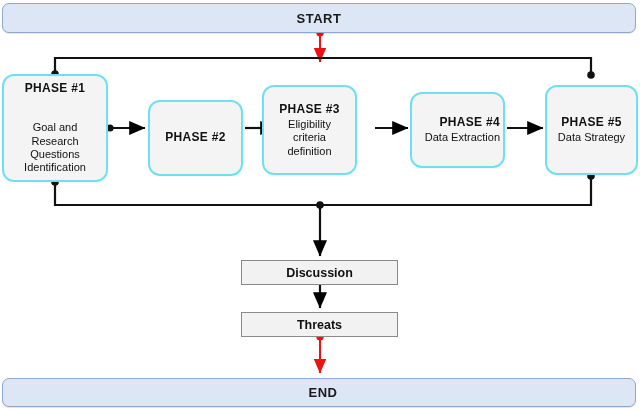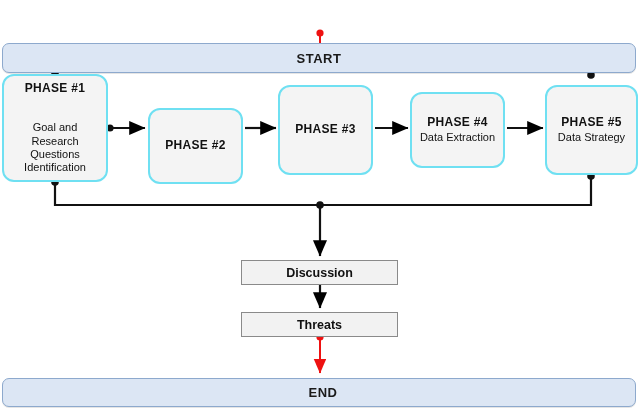--- a/index.html
+++ b/index.html
@@ -33,21 +33,21 @@
     border-radius: 7px;
     display: flex;
     align-items: center;
     justify-content: center;
     font-weight: bold;
     font-size: 13px;
     color: #1a1a1a;
     letter-spacing: 0.5px;
     box-shadow: 0 1px 0 rgba(0,0,0,0.10);
   }
-  #start-bar { left: 2px;  top: 3px;   width: 634px; height: 30px; margin-top: 40px; }
+  #start-bar { left: 2px;  top: 3px;   width: 634px; height: 30px; }
   #end-bar   { left: 2px;  top: 378px; width: 634px; height: 29px; padding-left: 8px; }
 
   
   .phase {
     position: absolute;
     box-sizing: border-box;
     background: #f4f4f4;
     border: 2px solid #6fe0f2;
     border-radius: 12px;
     display: flex;
@@ -64,23 +64,23 @@
     letter-spacing: 0.3px;
     line-height: 1.25;
     margin-bottom: 1px;
     white-space: nowrap;
   }
   .phase .pdesc {
     font-size: 11px;
     line-height: 1.22;
   }
   #phase-1 { left: 2px;   top: 74px;  width: 106px; height: 108px; gap: 24px; }
-  #phase-2 { left: 148px; top: 108px;  width: 95px;  height: 76px;  }
-  #phase-3 { left: 278px; top: 85px;  width: 95px;  height: 90px;  }
-  #phase-4 { left: 410px; top: 92px;  width: 95px;  height: 76px;  }
+  #phase-2 { left: 148px; top: 100px;  width: 95px;  height: 76px;  }
+  #phase-3 { left: 262px; top: 85px;  width: 95px;  height: 90px;  }
+  #phase-4 { left: 410px; top: 92px;  width: 95px;  height: 76px; align-items: flex-end;  }
   #phase-5 { left: 545px; top: 85px;  width: 93px;  height: 90px;  }
 
   
   .proc {
     position: absolute;
     box-sizing: border-box;
     background: #f2f2f2;
     border: 1px solid #8a8a8a;
     display: flex;
     align-items: center;
@@ -164,20 +164,21 @@
     <div class="ptitle">PHASE #1</div>
     <div class="pdesc">Goal and<br>Research<br>Questions<br>Identification</div>
   </div>
 
   <div class="phase" id="phase-2">
     <div class="ptitle">PHASE #2</div>
   </div>
 
   <div class="phase" id="phase-3">
     <div class="ptitle">PHASE #3</div>
+    <div class="pdesc">Eligibility<br>criteria<br>definition</div>
   </div>
 
   <div class="phase" id="phase-4">
     <div class="ptitle">PHASE #4</div>
     <div class="pdesc">Data Extraction</div>
   </div>
 
   <div class="phase" id="phase-5">
     <div class="ptitle">PHASE #5</div>
     <div class="pdesc">Data Strategy</div>

